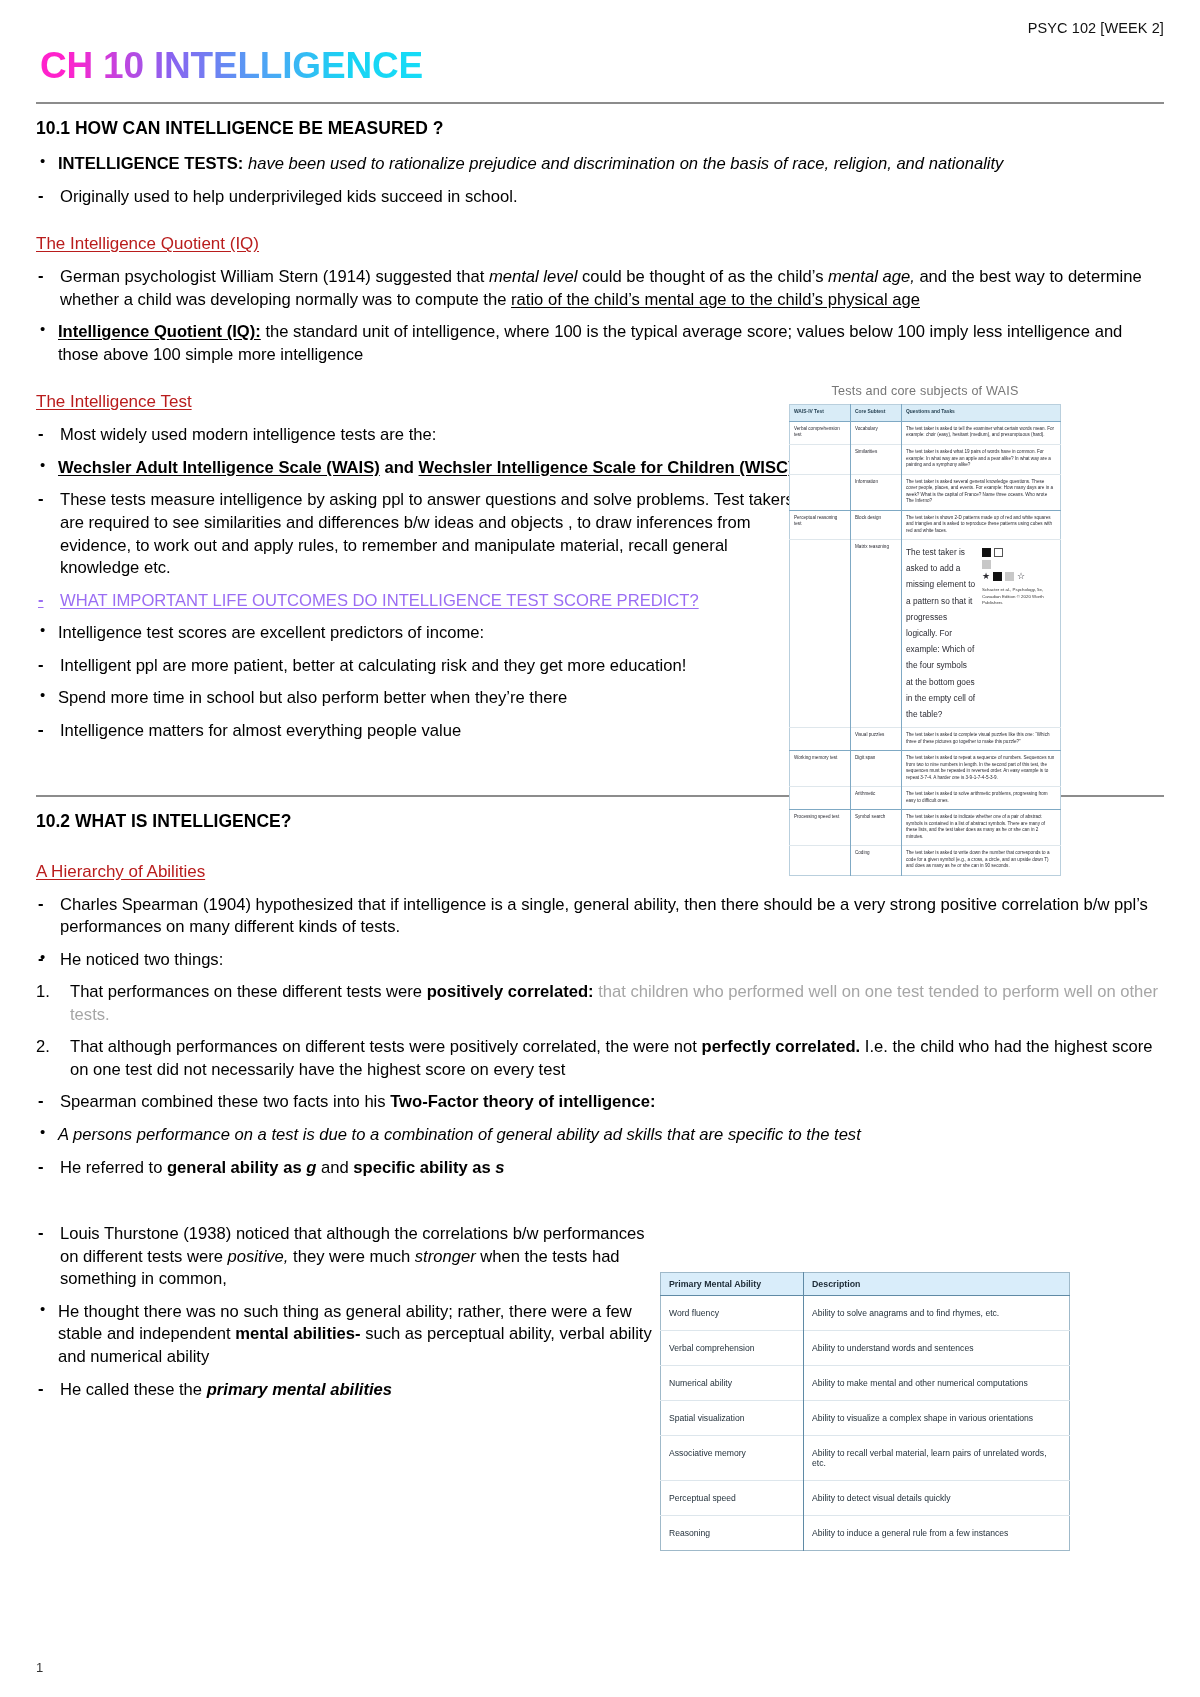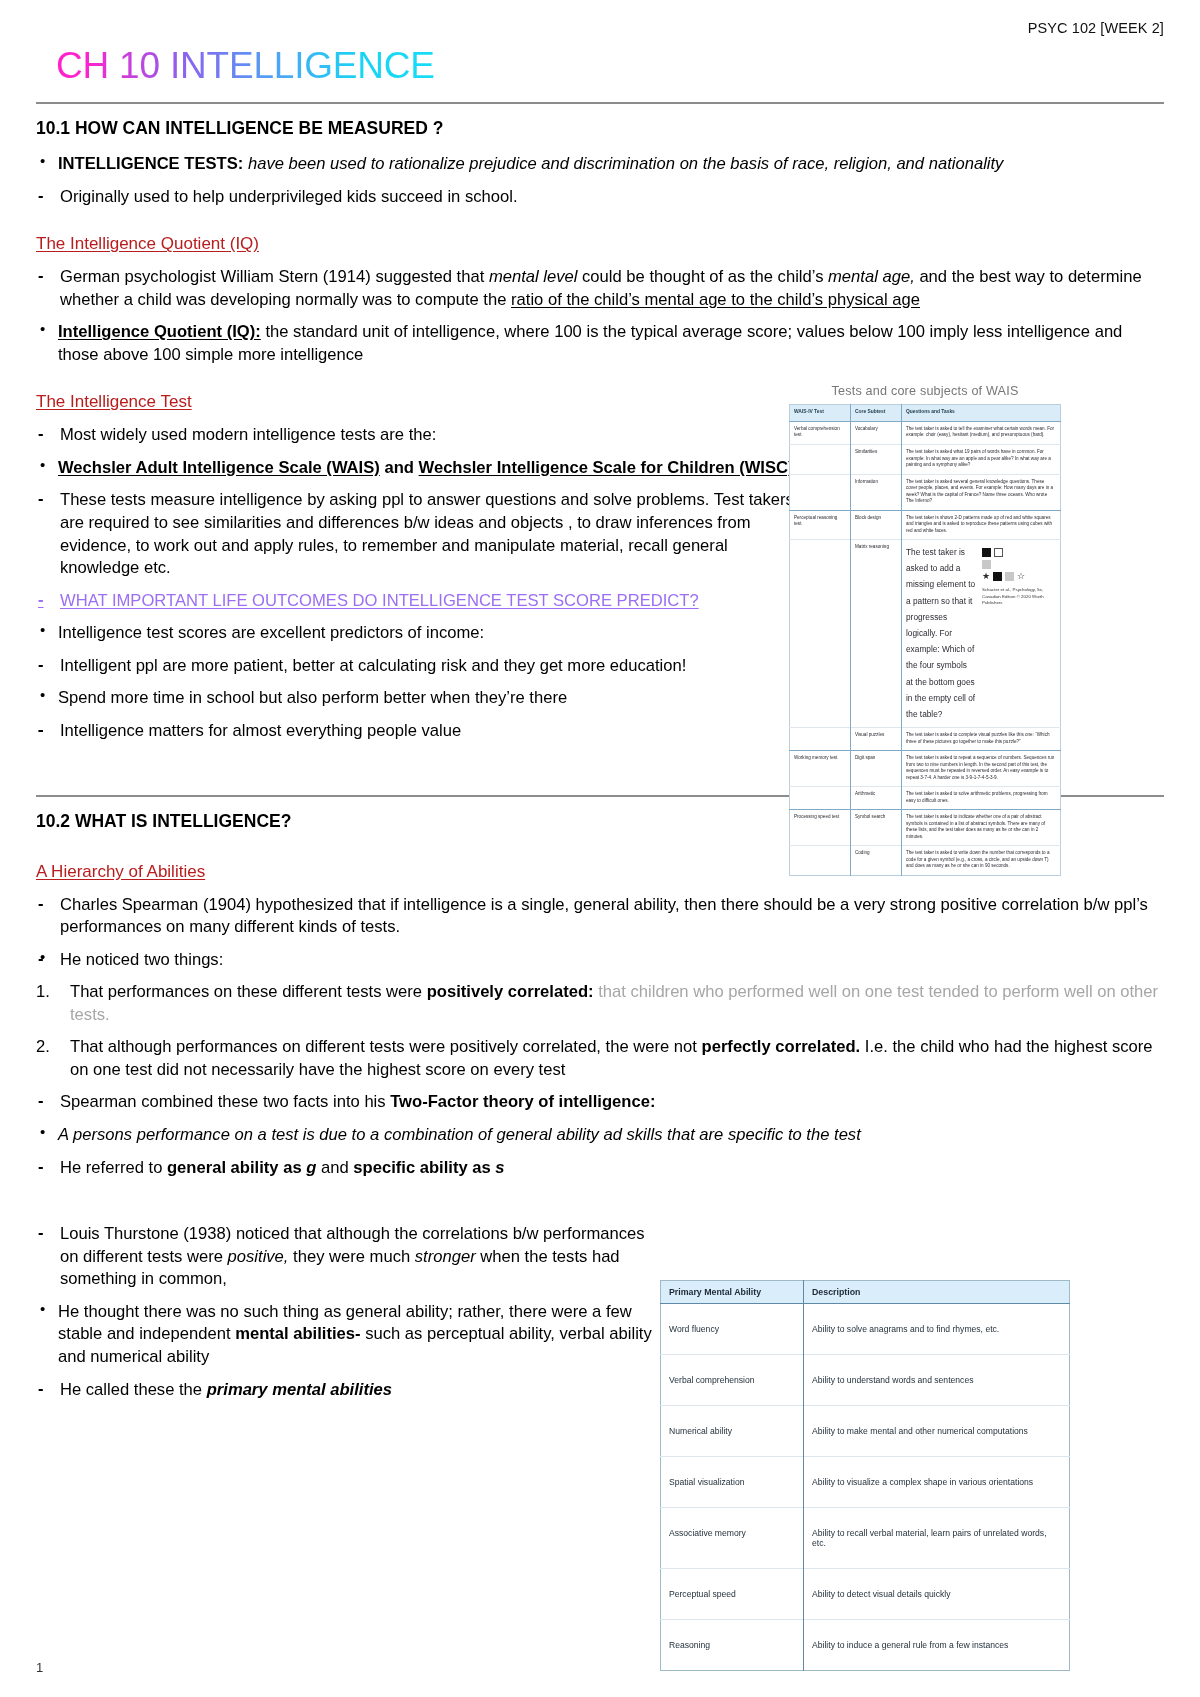--- a/index.html
+++ b/index.html
@@ -26,23 +26,23 @@
   .page-header {
     text-align: right;
     font-size: 14.5px;
     color: #111;
     letter-spacing: .1px;
     height: 20px;
     line-height: 20px;
   }
   .doc-title {
     font-size: 37px;
-    font-weight: normal;
+    font-weight: bold;
     letter-spacing: -0.2px;
-    margin: 8px 0 0 20px;
+    margin: 8px 0 0 4px;
     line-height: 1.08;
     background: linear-gradient(90deg,#ff22cc 0%, #ff22cc 7%, #8a63f0 34%, #4aa8f5 60%, #19d3f3 80%, #16dcf7 100%);
     -webkit-background-clip: text;
     background-clip: text;
     color: transparent;
     -webkit-text-fill-color: transparent;
     display: inline-block;
   }
   .rule {
     border: 0;
@@ -177,41 +177,40 @@
   .star { font-size: 9px; line-height: 9px; }
   .credit { font-size: 4.4px; color:#333; line-height:1.5; margin-top:6px;}
   .mrq { font-size: 8.3px; line-height: 1.95; }
 
   
   .fig-pma {
     position: absolute;
     left: 660px;
     top: 1272px;
     width: 325px;
-    margin-top: 8px;
   }
   table.pma {
     width: 410px;
     border-collapse: collapse;
     table-layout: fixed;
     font-size: 8.6px;
     color: #1d2b36;
     border: 1px solid #9fb9c9;
   }
   table.pma th {
     background: #d9edfa;
     font-weight: bold;
     text-align: left;
     padding: 6px 8px;
     font-size: 8.8px;
     border-right: 1px solid #5f8aa5;
     border-bottom: 1px solid #5f8aa5;
   }
   table.pma td {
-    padding: 20px 8px;
+    padding: 12px 8px;
     border-top: 1px solid #dde6ec;
     border-right: 1px solid #5f8aa5;
     vertical-align: top;
   }
   table.pma th:last-child, table.pma td:last-child { border-right: none; }
   table.pma .pc1 { width: 126px; }
 
   .page-number {
     position: absolute;
     left: 36px;

